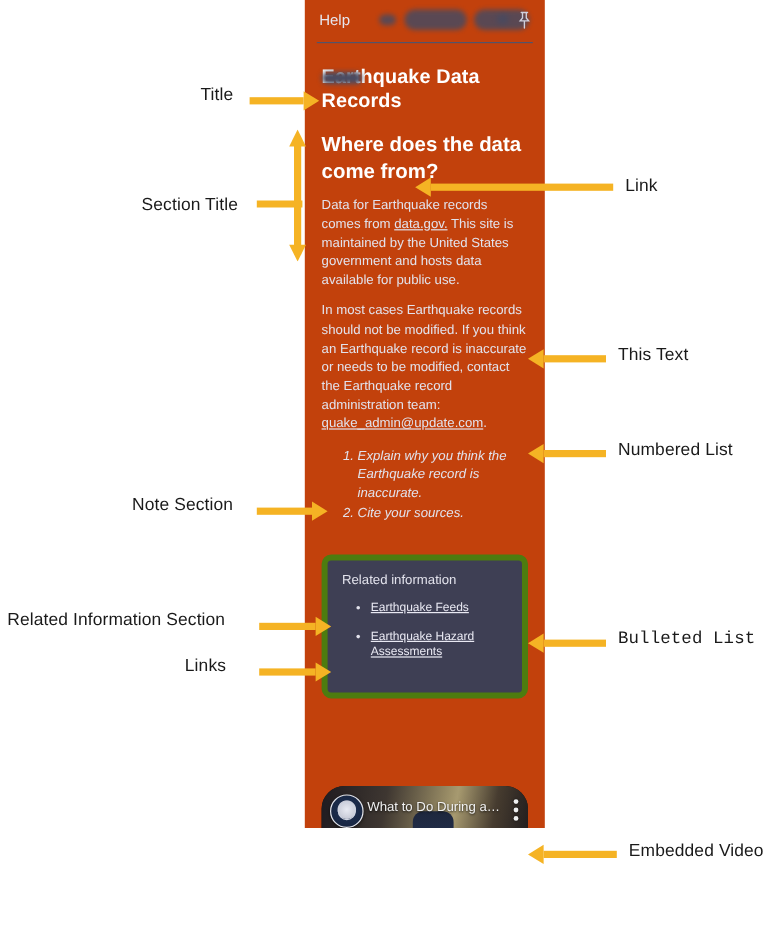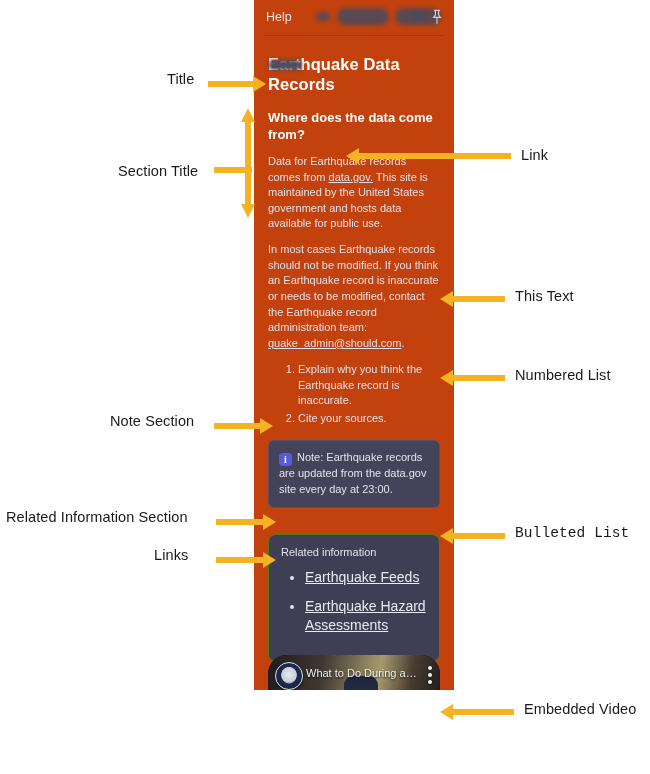--- a/index.html
+++ b/index.html
@@ -108,21 +108,21 @@
     margin:18px 0 0 0;
     font-size:16.5px;
     line-height:1.22;
     font-weight:700;
     color:#ffffff;
     letter-spacing:.1px;
   }
 
   h2.sect{
     margin:16px 0 0 0;
-    font-size:13px;
+    font-size:17px;
     line-height:1.3;
     font-weight:700;
     color:#ffffff;
   }
 
   p.body{
     margin:10px 0 0 0;
     font-size:11px;
     line-height:1.42;
     color:#e2e2ec;
@@ -131,20 +131,21 @@
     color:#e2e2ec;
     text-decoration:underline;
   }
 
   ol.numlist{
     margin:11px 0 0 0;
     padding-left:30px;
     font-size:11px;
     line-height:1.4;
     color:#e2e2ec;
+    font-style:italic;
   }
   ol.numlist li{ margin-bottom:2px; }
 
   
   .note-box{
     margin:14px 0 0 0;
     background:#434459;
     border:1px solid #50526a;
     border-radius:6px;
     padding:9px 10px 10px 10px;
@@ -164,33 +165,33 @@
     line-height:13px;
     vertical-align:-2px;
     margin-right:5px;
     font-family:"Liberation Serif", serif;
   }
 
   
   .related-box{
     margin:26px 0 0 0;
     background:#3e3f54;
-    border:1px solid #4d7c0f;
+    border:5px solid #4d7c0f;
     border-radius:8px;
     padding:11px 10px 16px 10px;
   }
   .related-title{
     font-size:11px;
     color:#e2e2ec;
     margin:0 0 4px 2px;
   }
   ul.bullets{
     margin:6px 0 0 0;
     padding-left:26px;
-    font-size:14px;
+    font-size:10px;
     line-height:1.35;
     color:#e2e2ec;
   }
   ul.bullets li{ margin:10px 0; }
   ul.bullets li a{
     color:#e9e9f3;
     text-decoration:underline;
   }
 
   
@@ -323,30 +324,27 @@
 
   <div class="panel-body">
 
     <span class="ghost-pill"></span>
 
     <h1 class="doc-title">Earthquake Data Records</h1>
 
     <h2 class="sect">Where does the data come from?</h2>
     <p class="body"><span>Data for Earthquake records comes from </span><a class="inline-link" href="#">data.gov.</a><span> This site is maintained by the United States government and hosts data available for public use.</span></p>
 
-    <p class="body"><span>In most cases Earthquake records should not be modified.  If you think an Earthquake record is inaccurate or needs to be modified, contact the Earthquake record administration team:  </span><a class="inline-link" href="#">quake_admin@should.com</a><span>.</span></p>
+    <p class="body"><span>In most cases Earthquake records should not be modified.  If you think an Earthquake record is inaccurate or needs to be modified, contact the Earthquake record administration team:  </span><a class="inline-link" href="#">quake_admin@update.com</a><span>.</span></p>
 
     <ol class="numlist">
       <li>Explain why you think the Earthquake record is inaccurate.</li>
       <li>Cite your sources.</li>
     </ol>
 
-    <div class="note-box">
-      <span class="note-icon">i</span><span>Note:  Earthquake records are updated from the data.gov site every day at 23:00.</span>
-    </div>
 
     <div class="related-box">
       <div class="related-title">Related information</div>
       <ul class="bullets">
         <li><a href="#">Earthquake Feeds</a></li>
         <li><a href="#">Earthquake Hazard Assessments</a></li>
       </ul>
     </div>
 
   </div>

